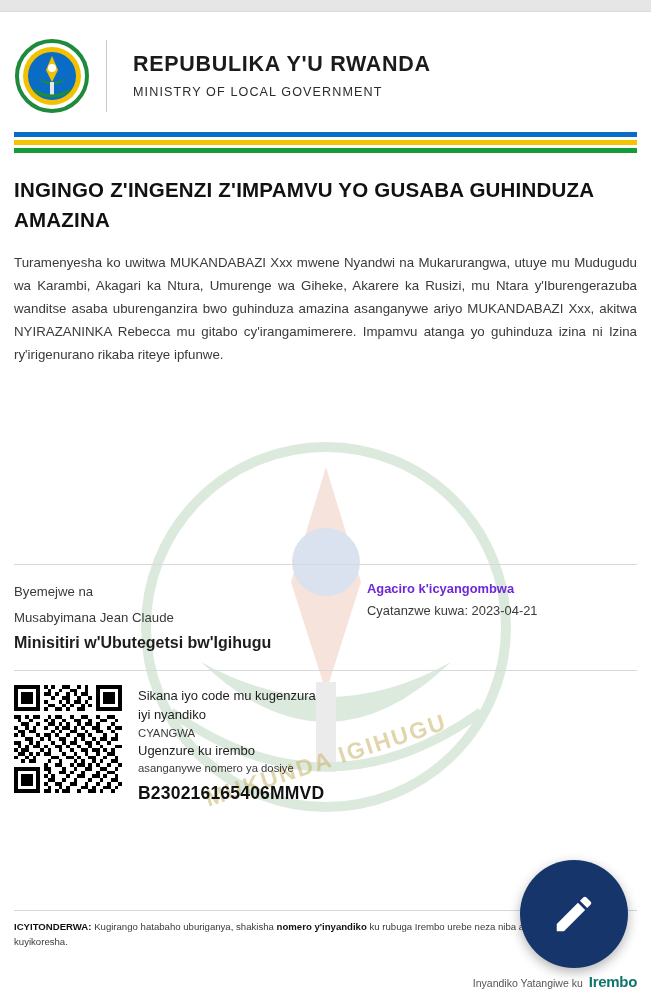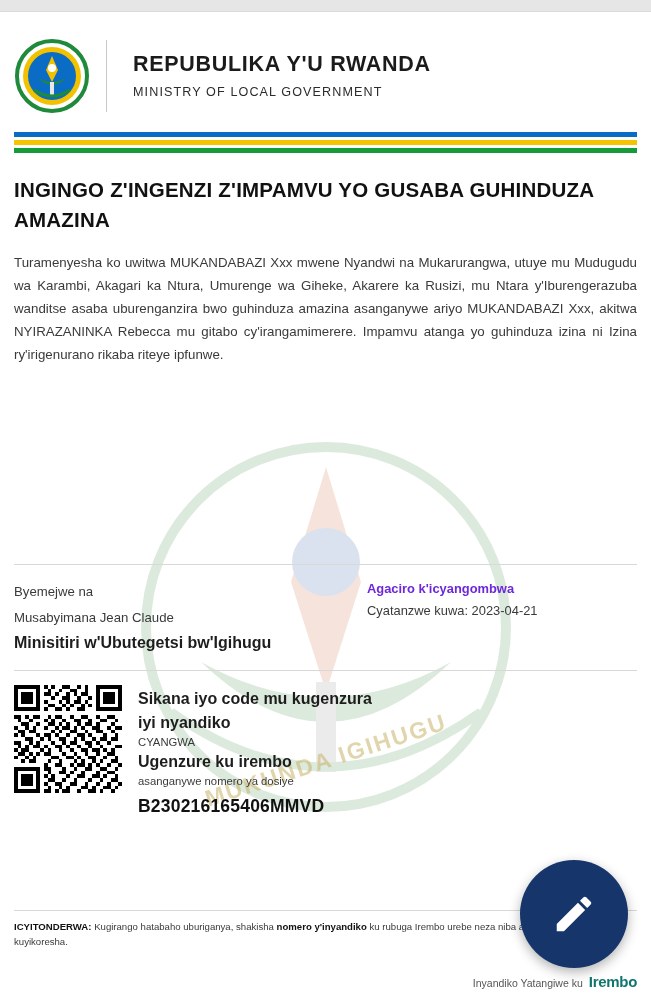--- a/index.html
+++ b/index.html
@@ -158,22 +158,22 @@
   }
   .qr {
     width: 108px; height: 108px;
     flex: 0 0 108px;
   }
   .qr-info {
     margin-left: 16px;
     padding-top: 2px;
   }
   .qr-info .b {
-    font-size: 16px;
-    font-weight: bold;
+    font-size: 13px;
+    font-weight: normal;
     color: #1d1d1d;
     line-height: 1.45;
   }
   .qr-info .n {
     font-size: 11.3px;
     color: #3a3a3a;
     line-height: 1.45;
   }
   .qr-code {
     margin-top: 6px;

